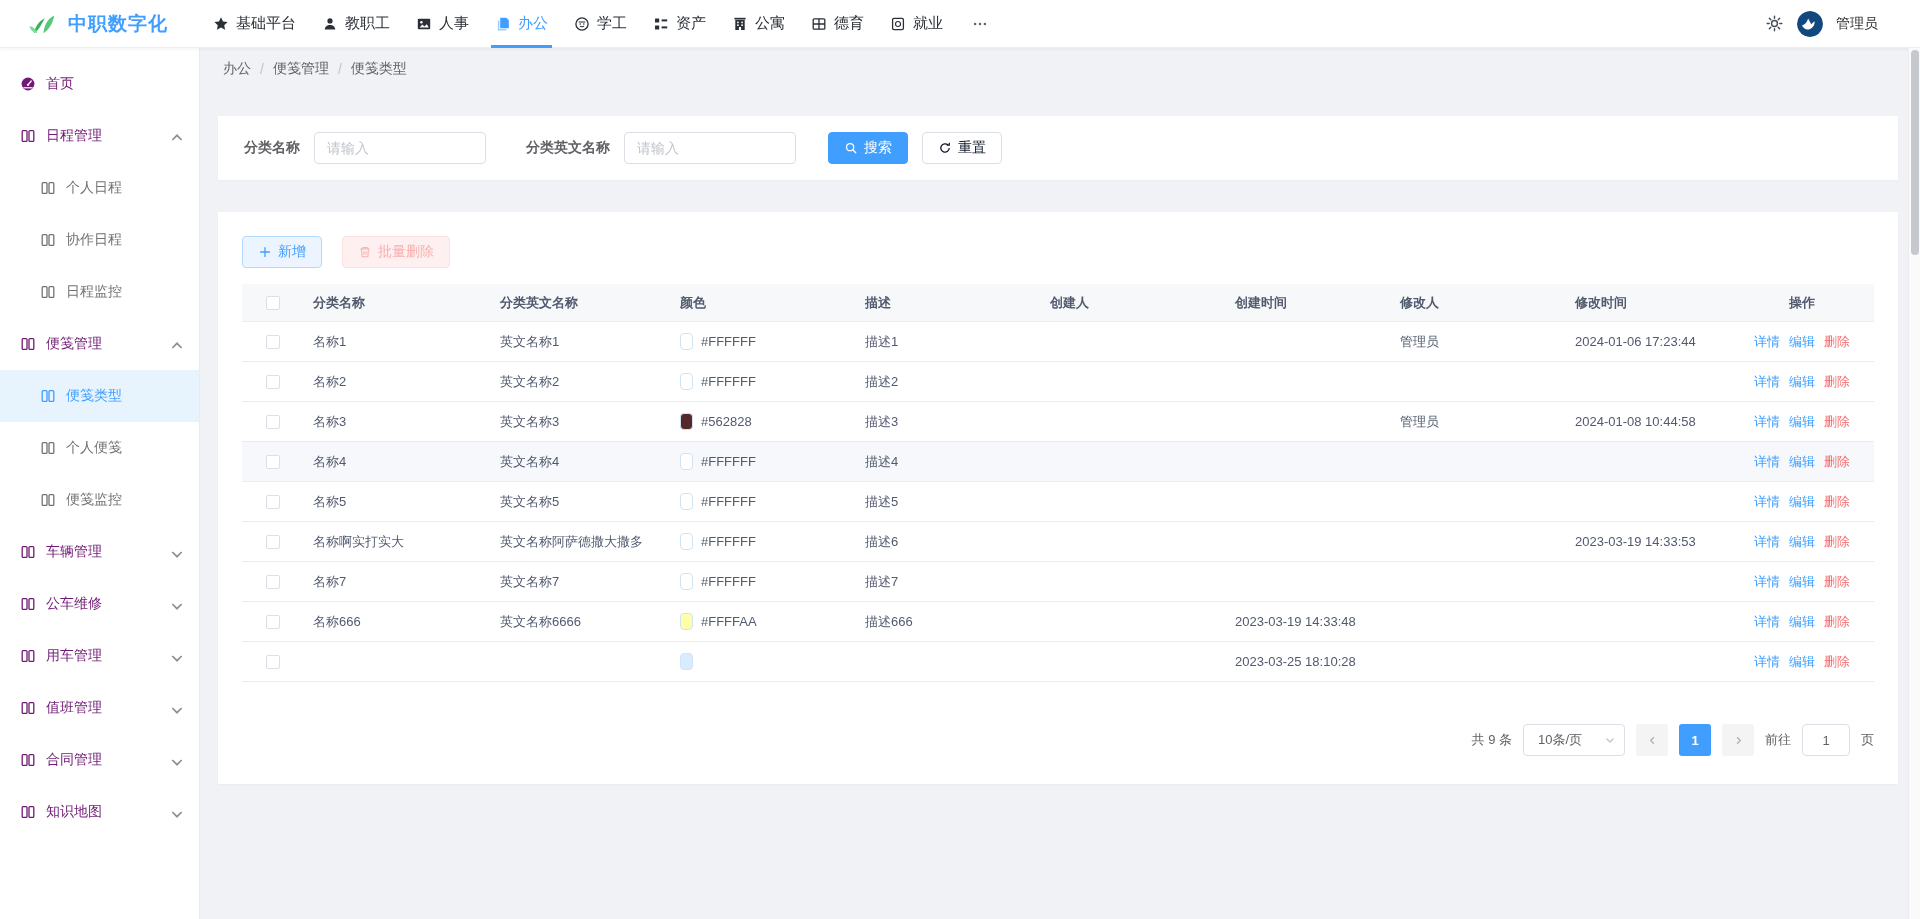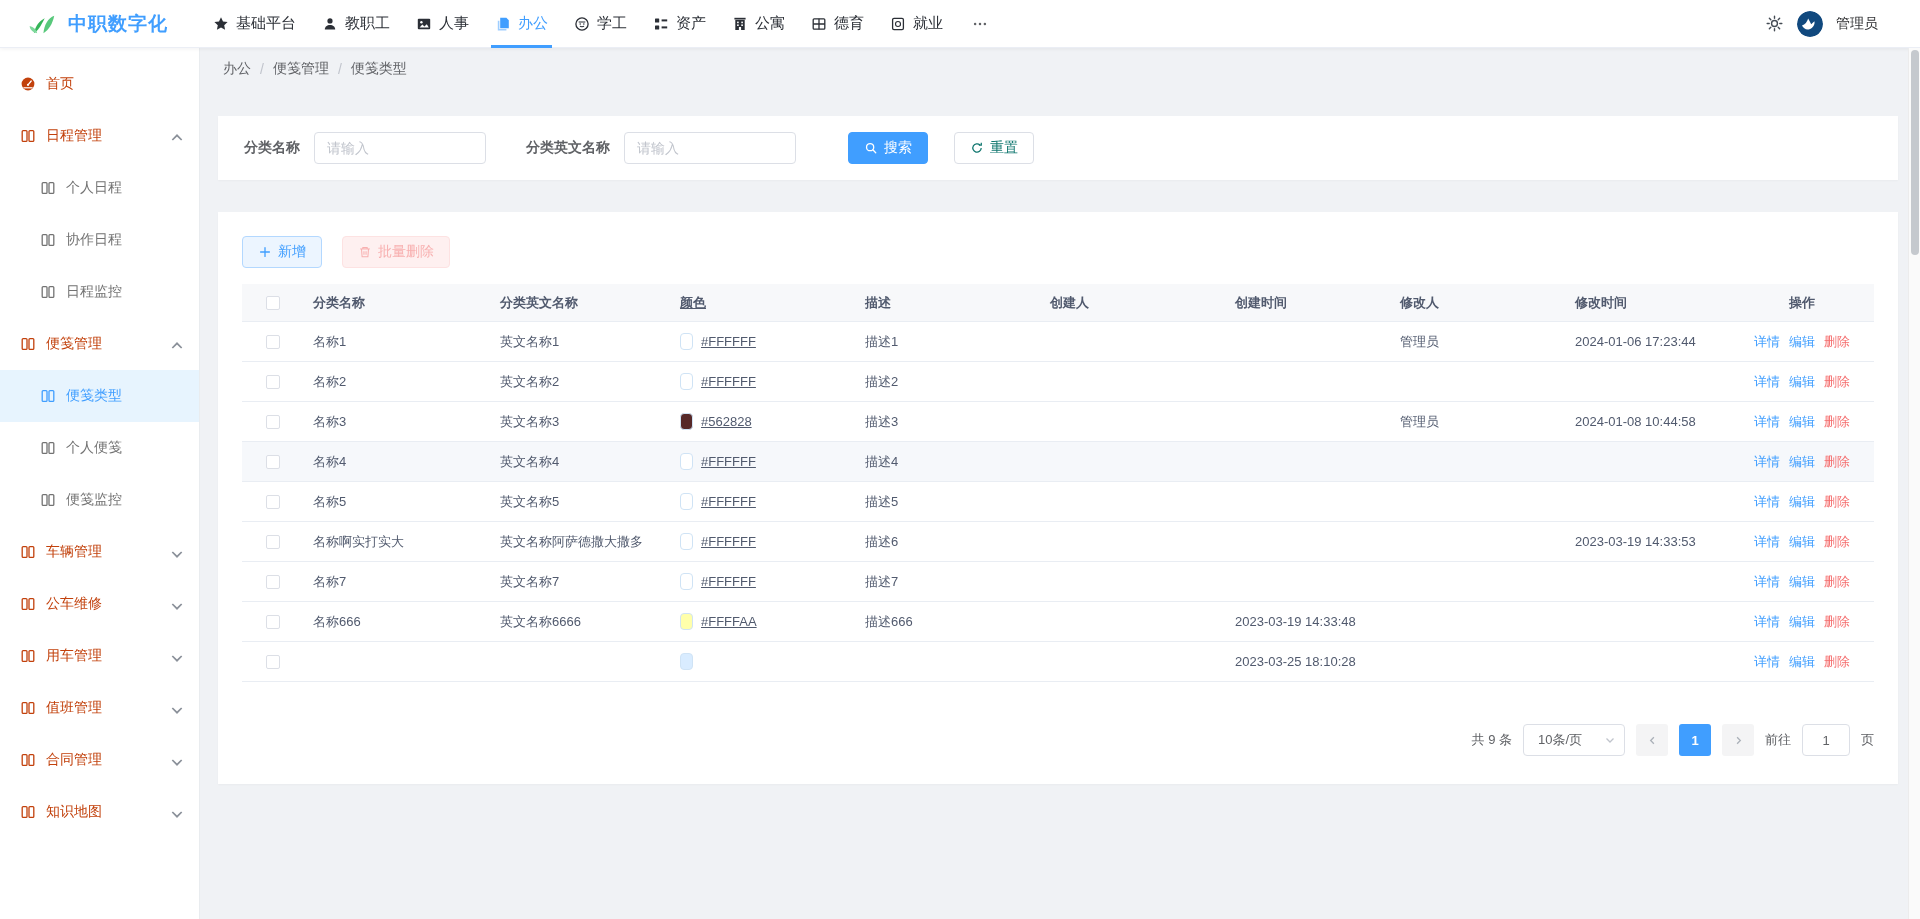--- a/index.html
+++ b/index.html
@@ -35,21 +35,21 @@
   .avatar { width:26px; height:26px; border-radius:50%; overflow:hidden; cursor:pointer; }
   .user-name { color:#303133; font-size:14px; cursor:pointer; }
 
   
   .sidebar {
     position:fixed; top:48px; left:0; bottom:0; width:200px; background:#fff;
     border-right:1px solid #e9ecef; z-index:10; padding-top:10px;
   }
   .menu-item {
     display:flex; align-items:center; gap:10px; height:52px; padding:0 18px 0 20px;
-    color:#c2410c; cursor:pointer; font-size:14px;
+    color:#701a75; cursor:pointer; font-size:14px;
   }
   .menu-item svg { width:16px; height:16px; flex:none; }
   .menu-item .arrow { margin-left:auto; width:12px; height:12px; color:#8a9099; }
   .menu-item.lv2 { padding-left:40px; color:#737373; }
   .menu-item.active { background:#e7f4fe; color:var(--primary,#409eff); }
 
   
   .main { margin-left:200px; padding-top:48px; }
   .breadcrumb { height:42px; display:flex; align-items:center; gap:9px; padding-left:23px; font-size:14px; color:#606266; }
   .breadcrumb .sep { color:#c0c4cc; }
@@ -65,37 +65,37 @@
     padding:0 12px; font-size:14px; color:#606266; outline:none; background:#fff;
     font-family:inherit;
   }
   .text-input::placeholder { color:#c0c4cc; }
   .btn {
     height:32px; border-radius:4px; padding:0 15px; font-size:14px; border:1px solid transparent;
     display:inline-flex; align-items:center; gap:6px; cursor:pointer; white-space:nowrap;
     font-family:inherit; background:#fff;
   }
   .btn svg { width:14px; height:14px; }
-  .btn-primary { background:var(--primary,#409eff); border-color:var(--primary,#409eff); color:#fff; margin-left:38px; }
-  .btn-default { border-color:#dcdfe6; color:#0f766e;margin-left:12px; }
+  .btn-primary { background:var(--primary,#409eff); border-color:var(--primary,#409eff); color:#fff; margin-left:18px; }
+  .btn-default { border-color:#dcdfe6; color:#0f172a; }
   .btn-add { background:#ecf5ff; border-color:#b3d8ff; color:var(--primary,#409eff); }
   .btn-batch-del { background:#fef0f0; border-color:#fde2e2; color:#f8b0b0; cursor:not-allowed; margin-left:16px; }
 
   .table-card { margin-top:32px; padding:24px 24px 28px; min-height:560px; }
 
   
   .tbl { width:100%; font-size:13px; margin-top:16px; }
   .tr { display:flex; align-items:center; height:40px; border-bottom:1px solid #e9edf3; color:#515a6e; }
   .tr.head { height:38px; background:#f7f8fa; font-weight:bold; color:#515a6e; border-bottom:1px solid #e9edf3; }
   .tr.striped { background:#f6f8fb; }
   .td { padding-left:10px; overflow:hidden; white-space:nowrap; }
   .c-check { width:61px; display:flex; justify-content:center; padding-left:0; flex:none; }
   .c-name  { width:187px; flex:none; }
   .c-en    { width:180px; flex:none; }
-  .c-color { width:185px; flex:none; display:flex; align-items:center; gap:8px;text-decoration:underline; }
+  .c-color { width:185px; flex:none; display:flex; align-items:center; gap:8px; }
   .c-desc  { width:185px; flex:none; }
   .c-crtr  { width:185px; flex:none; }
   .c-ctime { width:165px; flex:none; }
   .c-mdfr  { width:175px; flex:none; }
   .c-mtime { width:165px; flex:none; }
   .c-act   { flex:1; display:flex; justify-content:center; gap:9px; padding-left:0; }
   .checkbox {
     width:14px; height:14px; border:1px solid #dcdfe6; border-radius:2px; background:#fff; cursor:pointer;
   }
   .swatch { width:13px; height:17px; border-radius:4px; border:1px solid #cfe3f5; flex:none; }

